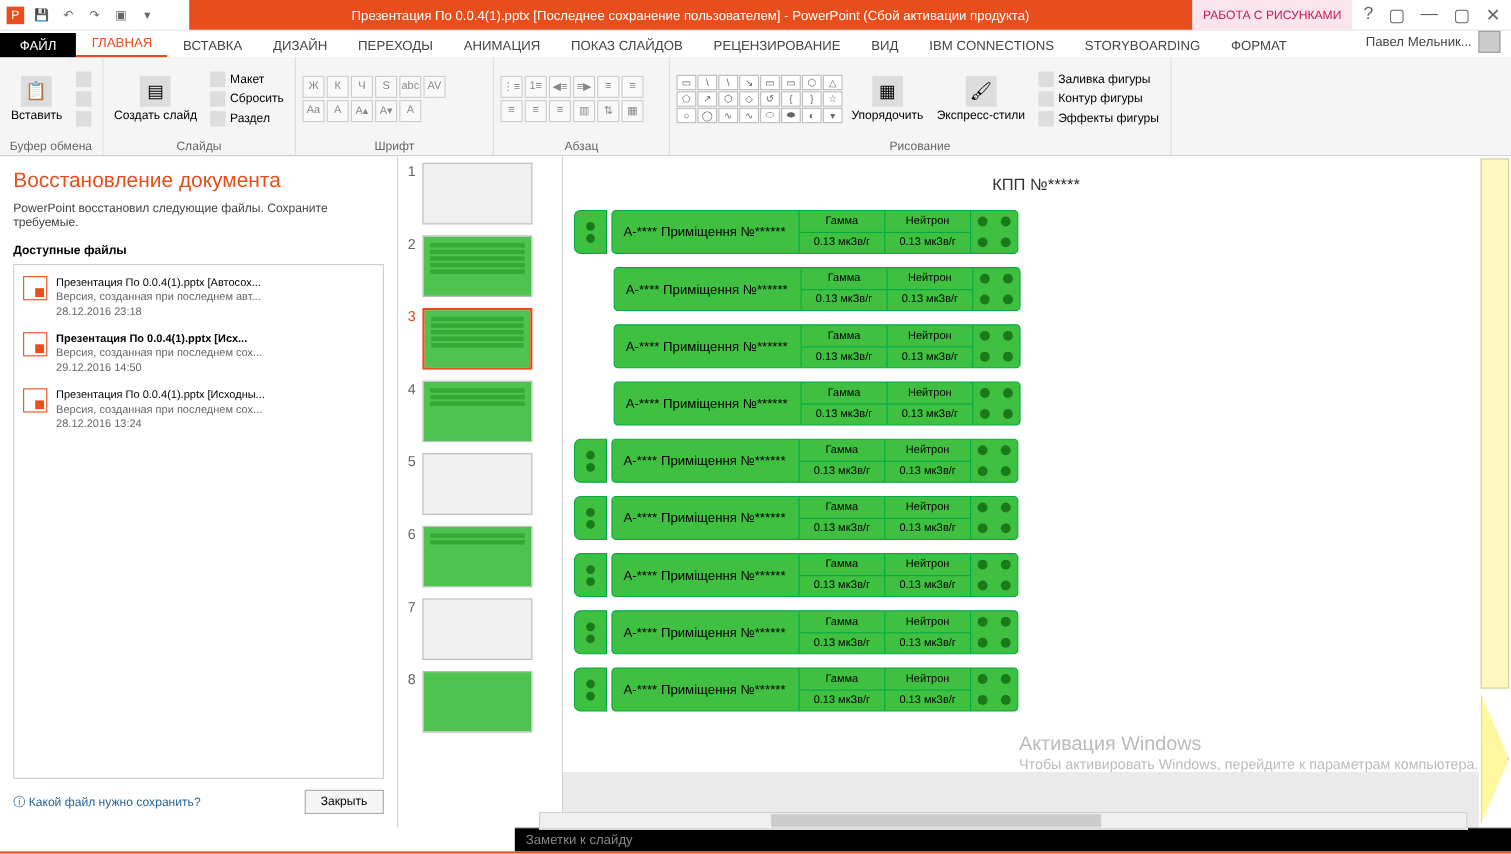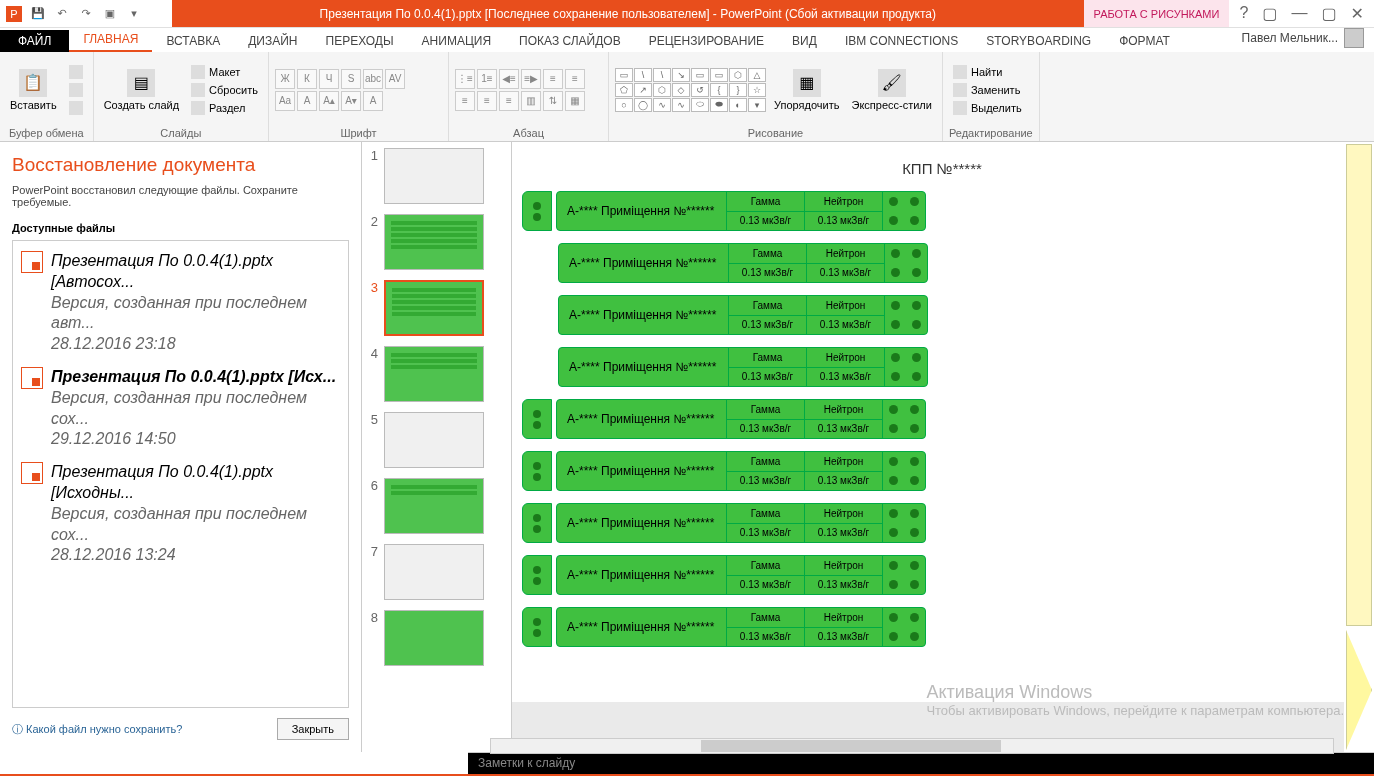--- a/index.html
+++ b/index.html
@@ -41,21 +41,21 @@
 
 
 .recovery { width:362px; border-right:1px solid #ccc; padding:12px; display:flex; flex-direction:column; }
 .recovery h2 { color:#e84e1c; font-size:19px; font-weight:400; margin-bottom:8px; }
 .recovery .desc { font-size:11px; color:#444; margin-bottom:14px; }
 .recovery .avail { font-size:11px; font-weight:700; margin-bottom:6px; }
 .recovery .filelist { border:1px solid #ccc; flex:1; overflow:auto; padding:4px; }
 .recovery .fitem { display:flex; gap:8px; padding:6px 4px; cursor:pointer; }
 .recovery .fitem .fico { width:22px; height:22px; background:#fff; border:1px solid #e84e1c; flex-shrink:0; position:relative; }
 .recovery .fitem .fico::after { content:""; position:absolute; right:2px; bottom:2px; width:8px; height:8px; background:#e84e1c; }
-.recovery .fitem .ftxt { font-size:16px; line-height:1.3;font-style:italic; }
+.recovery .fitem .ftxt { font-size:10px; line-height:1.3; }
 .recovery .fitem .ftxt .t1 { color:#000; }
 .recovery .fitem .ftxt .t2 { color:#666; }
 .recovery .footer { display:flex; justify-content:space-between; align-items:center; margin-top:10px; }
 .recovery .footer a { color:#2a6496; font-size:11px; text-decoration:none; }
 .recovery .footer button { padding:4px 14px; font-size:11px; border:1px solid #aaa; background:#f5f5f5; }
 
 
 .thumbs { width:150px; border-right:1px solid #ccc; overflow:auto; padding:6px 4px; background:#fff; }
 .thumb { display:flex; gap:6px; margin-bottom:10px; }
 .thumb .num { font-size:13px; color:#666; width:12px; text-align:right; }
@@ -84,21 +84,21 @@
 
 .rside { width:30px; background:#fff; display:flex; flex-direction:column; }
 .rside .ystrip { flex:1; margin:2px; background:#fff8c0; border:1px solid #cc9; }
 
 
 .notes { height:22px; border-top:1px solid #ccc; padding:3px 10px; font-size:12px; color:#888; background:#000000; margin-left:468px; }
 .status { height:22px; background:#e84e1c; color:#fff; display:flex; align-items:center; font-size:11px; padding:0 10px; gap:18px; }
 .status .spacer { flex:1; }
 
 
-.watermark { position:absolute; right:30px; bottom:34px; color:#bbb; font-size:13px; text-align:left; pointer-events:none; }
+.watermark { position:absolute; right:30px; bottom:50px; color:#bbb; font-size:13px; text-align:left; pointer-events:none; }
 .watermark .wt { font-size:18px; }
 
 .hscroll { position:absolute; bottom:22px; left:490px; right:40px; height:16px; background:#f0f0f0; border:1px solid #ccc; }
 .hscroll .thumb2 { position:absolute; left:210px; width:300px; top:1px; bottom:1px; background:#ccc; }
 </style>
 </head>
 <body>
 
 <div class="titlebar">
   <div class="qat">
@@ -249,41 +249,36 @@
           <div class="s">▾</div>
       </div>
       <div class="bigbtn">
           <div class="ico">▦</div>
           <span>Упорядочить</span>
         </div>
       <div class="bigbtn">
           <div class="ico">🖌</div>
           <span>Экспресс-стили</span>
         </div>
+      <div class="smallrow">
+        <div class="smallbtn">
+            <span class="ico"></span>
+            <span>Заливка фигуры</span>
+          </div>
+        <div class="smallbtn">
+            <span class="ico"></span>
+            <span>Контур фигуры</span>
+          </div>
+        <div class="smallbtn">
+            <span class="ico"></span>
+            <span>Эффекты фигуры</span>
+          </div>
+      </div>
     </div>
     <div class="label">Рисование</div>
-  </div>
-  <div class="group">
-    <div class="body">
-      <div class="smallrow">
-        <div class="smallbtn">
-            <span class="ico"></span>
-            <span>Найти</span>
-          </div>
-        <div class="smallbtn">
-            <span class="ico"></span>
-            <span>Заменить</span>
-          </div>
-        <div class="smallbtn">
-            <span class="ico"></span>
-            <span>Выделить</span>
-          </div>
-      </div>
-    </div>
-    <div class="label">Редактирование</div>
   </div>
 </div>
 
 <div class="main">
 
   <div class="recovery">
     <h2>Восстановление документа</h2>
     <div class="desc">PowerPoint восстановил следующие файлы. Сохраните требуемые.</div>
     <div class="avail">Доступные файлы</div>
     <div class="filelist">

